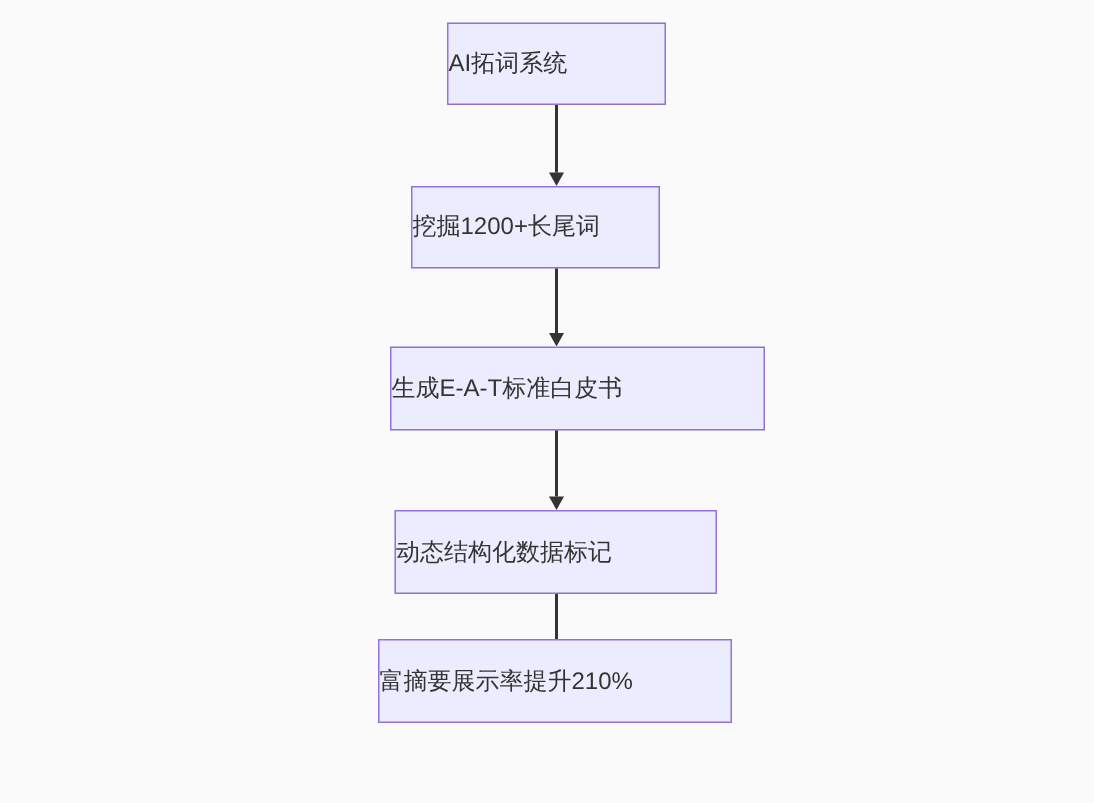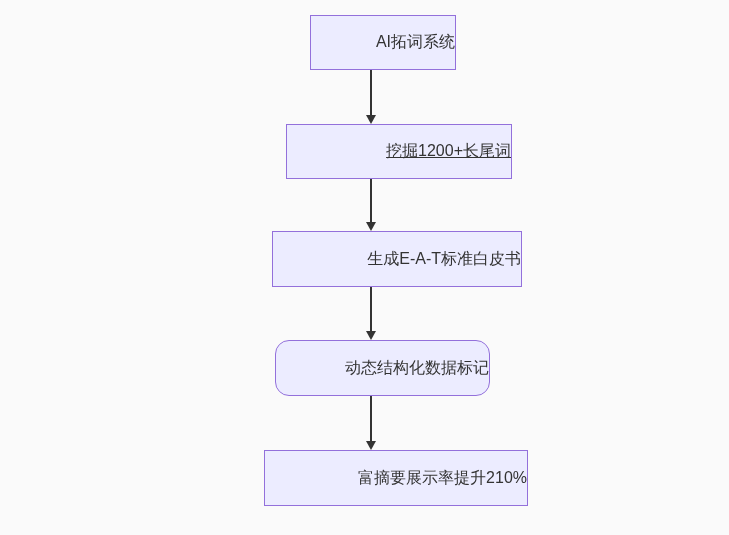--- a/index.html
+++ b/index.html
@@ -26,24 +26,23 @@
   }
   .flow-node {
     position: absolute;
     box-sizing: border-box;
     background: var(--node-fill);
     border: 1px solid var(--node-border);
     color: var(--text-color);
     font-size: 16px;
     display: flex;
     align-items: center;
-    justify-content: flex-end;
+    justify-content: flex-start;
     text-align: center;
     white-space: nowrap;
-    margin-left: 12px;
   }
   .edge-arrow {
     position: absolute;
     width: 10px;
     transform: translateX(-50%);
     display: flex;
     flex-direction: column;
     align-items: center;
   }
   .arrow-line {
@@ -66,44 +65,44 @@
 
   <div class="flow-node" style="left:298px; top:15px; width:146px; height:55px;">
     <span>AI拓词系统</span>
   </div>
 
   <div class="edge-arrow" style="left:371px; top:70px; height:54px;">
     <div class="arrow-line"></div>
     <div class="arrowhead"></div>
   </div>
 
-  <div class="flow-node" style="left:274px; top:124px; width:226px; height:55px;text-decoration:underline;">
+  <div class="flow-node" style="left:274px; top:124px; width:166px; height:55px;">
     <span>挖掘1200+长尾词</span>
   </div>
 
   <div class="edge-arrow" style="left:371px; top:179px; height:52px;">
     <div class="arrow-line"></div>
     <div class="arrowhead"></div>
   </div>
 
   <div class="flow-node" style="left:260px; top:231px; width:250px; height:56px;">
     <span>生成E-A-T标准白皮书</span>
   </div>
 
   <div class="edge-arrow" style="left:371px; top:287px; height:53px;">
     <div class="arrow-line"></div>
     <div class="arrowhead"></div>
   </div>
 
-  <div class="flow-node" style="left:263px; top:340px; width:215px; height:56px;border-radius:14px;">
+  <div class="flow-node" style="left:263px; top:340px; width:215px; height:56px;">
     <span>动态结构化数据标记</span>
   </div>
 
   <div class="edge-arrow" style="left:371px; top:396px; height:54px;">
     <div class="arrow-line"></div>
     <div class="arrowhead"></div>
   </div>
 
-  <div class="flow-node" style="left:252px; top:450px; width:264px; height:56px;">
+  <div class="flow-node" style="left:252px; top:426px; width:236px; height:56px;">
     <span>富摘要展示率提升210%</span>
   </div>
 
 </div>
 
 </body></html>

